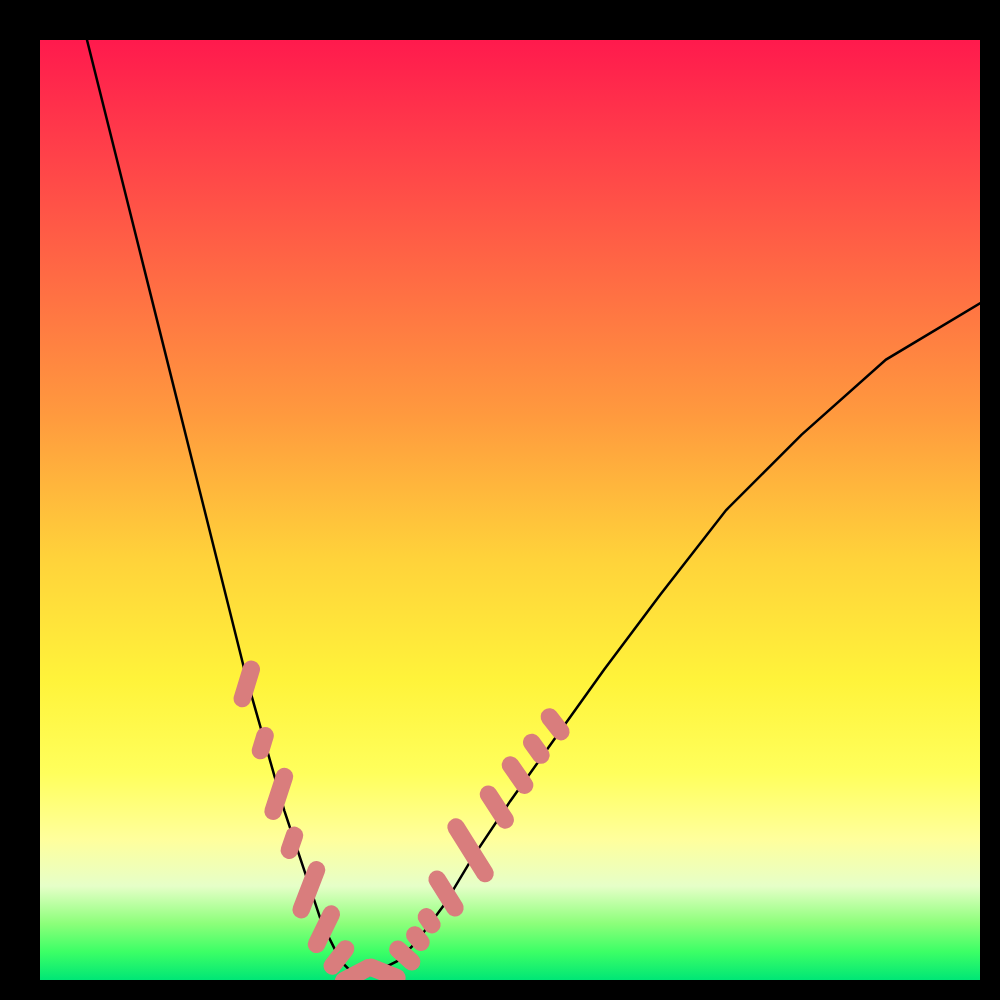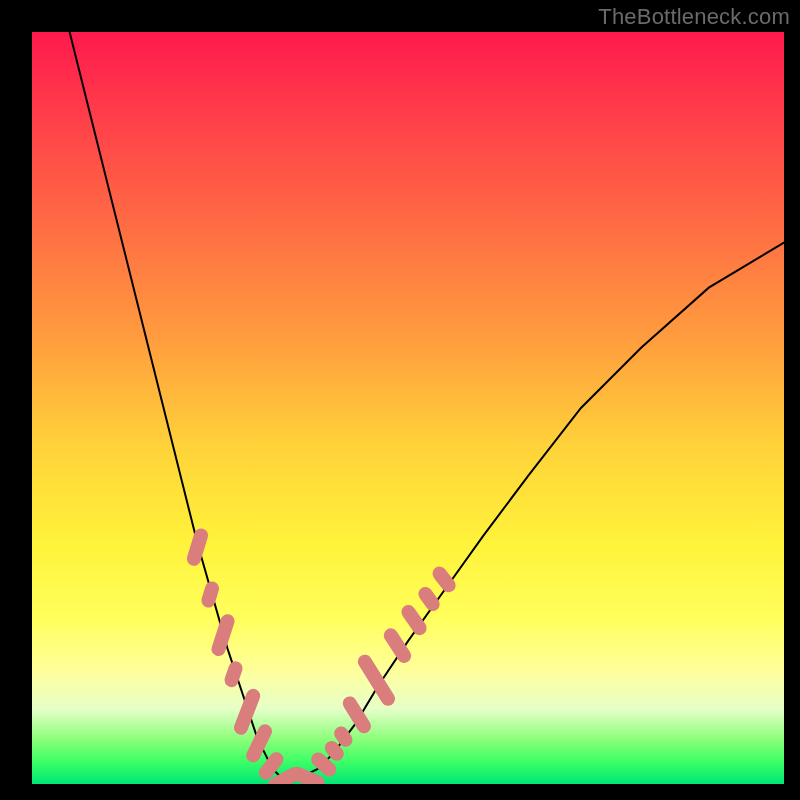--- a/index.html
+++ b/index.html
@@ -112,14 +112,13 @@
           <rect x="-16.84" y="-7.00" width="33.69" height="14.00" rx="7.00" fill="#d97d7d"></rect>
         </g>
         <g transform="translate(397.06 567.01) rotate(54)">
           <rect x="-13.24" y="-7.00" width="26.47" height="14.00" rx="7.00" fill="#d97d7d"></rect>
         </g>
         <g transform="translate(412.10 547.46) rotate(52)">
           <rect x="-14.44" y="-7.00" width="28.88" height="14.00" rx="7.00" fill="#d97d7d"></rect>
         </g>
       </svg>
   </div>
-  <div class="watermark">TheBottleneck.com</div>
 </div>
 
 </body></html>

